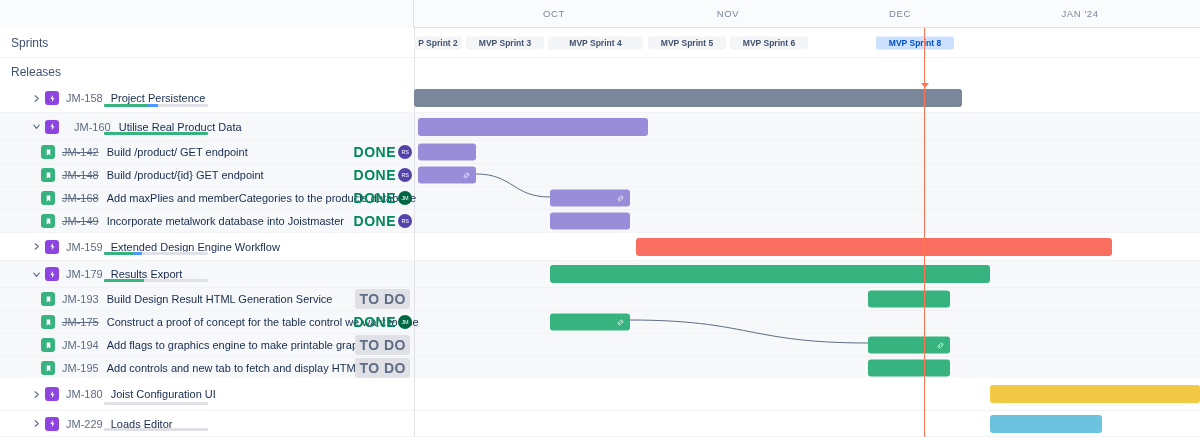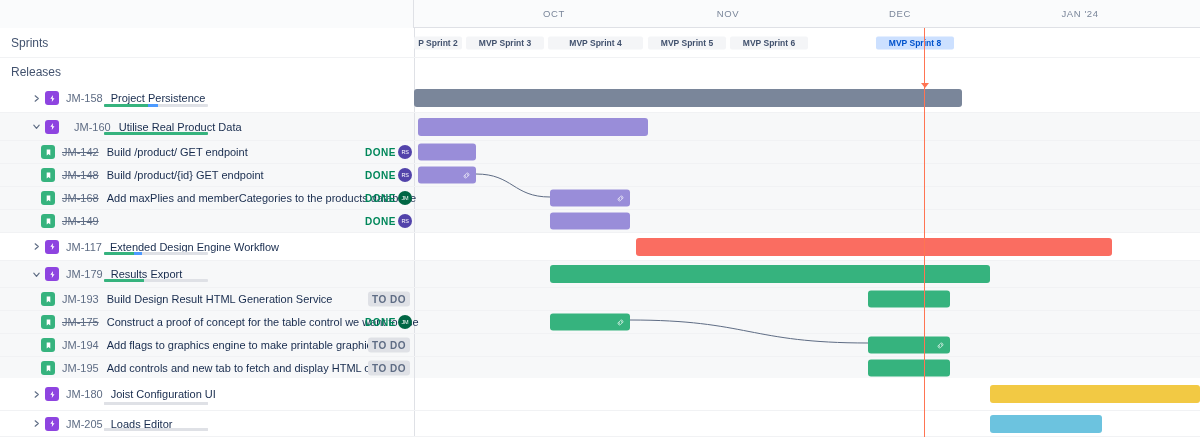--- a/index.html
+++ b/index.html
@@ -76,21 +76,21 @@
   .summary { font-size: 11px; color: #172b4d; margin-left: 8px; white-space: nowrap; }
 
   .epic-row .lbl-cell { position: absolute; padding-left: 28px; }
   .epic-progress {
     position: absolute; left: 104px; bottom: 5px;
     height: 3px; width: 104px; background: #dfe1e6; border-radius: 1px; overflow: hidden;
   }
   .epic-progress i { position: absolute; top: 0; height: 3px; display: block; }
 
   .badge {
-    position: absolute; font-size: 10px; letter-spacing: .5px; font-weight: bold;
+    position: absolute; font-size: 14px; letter-spacing: .5px; font-weight: bold;
     padding: 2px 4px; border-radius: 3px; top: 50%; transform: translateY(-50%);
   }
   .badge.done { color: #00875a; background: transparent; }
   .badge.todo { color: #5e6c84; background: #dfe1e6; }
 
   .avatar {
     position: absolute; width: 14px; height: 14px; border-radius: 50%;
     top: 50%; transform: translateY(-50%);
     font-size: 5.5px; color: #fff; display: flex;
     align-items: center; justify-content: center; letter-spacing: -.2px;
@@ -273,38 +273,39 @@
       </div>
       <div class="row alt" style="top: 210px; height: 23px;">
         <div class="lbl-cell">
           <div class="chev" style="flex: 0 0 30px; width: 30px;"></div>
           <div class="tico story">
             <svg width="9" height="9" viewBox="0 0 10 10">
               <path d="M3 1.6h4v6.6L5 6.6 3 8.2z" fill="#ffffff"></path>
             </svg>
           </div>
           <span class="key strike">JM-149</span>
+          <span class="summary">Incorporate metalwork database into Joistmaster</span>
         </div>
         <div class="badge done" style="right: 800px;">DONE</div>
         <div class="avatar" style="left: 398px; background: rgb(82, 67, 170);">RS</div>
         <div class="bar" style="left: 550px; width: 80px; background: rgb(153, 141, 217);"></div>
       </div>
       <div class="row white epic-row" style="top: 233px; height: 28px;">
         <div class="lbl-cell">
           <div class="chev">
             <svg width="9" height="9" viewBox="0 0 10 10">
               <path d="M3.5 2 L7 5 L3.5 8" fill="none" stroke="#5e6c84" stroke-width="1.3" stroke-linecap="round" stroke-linejoin="round"></path>
             </svg>
           </div>
           <div class="tico epic">
             <svg width="9" height="9" viewBox="0 0 10 10">
               <path d="M5.6 1 L2.6 5.4 H4.6 L4.2 9 L7.2 4.6 H5.2 Z" fill="#ffffff"></path>
             </svg>
           </div>
-          <span class="key" style="color: rgb(94, 108, 132);">JM-117</span>
+          <span class="key" style="color: rgb(94, 108, 132);">JM-159</span>
           <span class="summary">Extended Design Engine Workflow</span>
         </div>
         <div class="epic-progress">
           <i style="left: 0px; width: 30px; background: rgb(54, 179, 126);"></i>
           <i style="left: 30px; width: 8px; background: rgb(76, 154, 255);"></i>
         </div>
         <div class="bar tall" style="left: 636px; width: 476px; background: rgb(250, 109, 97);"></div>
       </div>
       <div class="row alt epic-row" style="top: 261px; height: 27px;">
         <div class="lbl-cell">
@@ -422,21 +423,21 @@
           <div class="chev">
             <svg width="9" height="9" viewBox="0 0 10 10">
               <path d="M3.5 2 L7 5 L3.5 8" fill="none" stroke="#5e6c84" stroke-width="1.3" stroke-linecap="round" stroke-linejoin="round"></path>
             </svg>
           </div>
           <div class="tico epic">
             <svg width="9" height="9" viewBox="0 0 10 10">
               <path d="M5.6 1 L2.6 5.4 H4.6 L4.2 9 L7.2 4.6 H5.2 Z" fill="#ffffff"></path>
             </svg>
           </div>
-          <span class="key" style="color: rgb(94, 108, 132);">JM-205</span>
+          <span class="key" style="color: rgb(94, 108, 132);">JM-229</span>
           <span class="summary">Loads Editor</span>
         </div>
         <div class="epic-progress">
           <i style="left: 0px; width: 104px; background: rgb(223, 225, 230);"></i>
         </div>
         <div class="bar tall" style="left: 990px; width: 112px; background: rgb(108, 195, 223);"></div>
       </div>
     </div>
 
   <svg class="dep-layer" id="dep-layer" width="1200" height="437">

